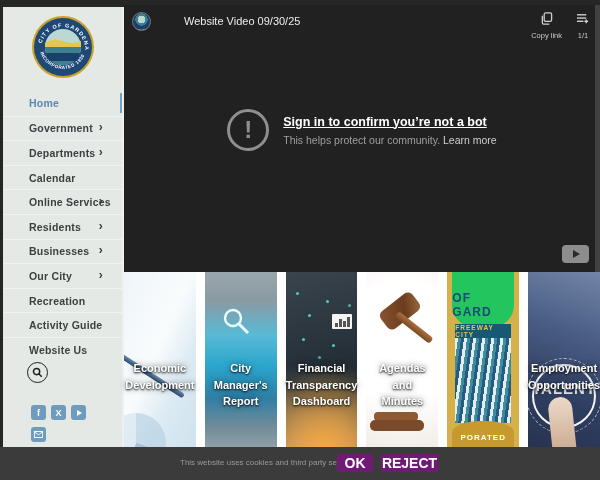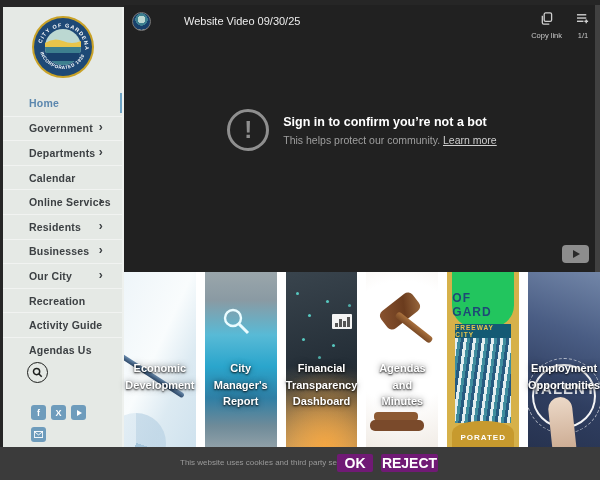--- a/index.html
+++ b/index.html
@@ -55,23 +55,23 @@
   .vh-control { position:absolute; top:6px; text-align:center; cursor:pointer; }
   .vh-control .lbl { display:block; margin-top:2px; font-size:7.5px; color:#c9c9c9; }
   #copy-link { right:38px; }
   #playlist { right:10px; }
 
   #notice { position:absolute; left:0; top:104px; width:100%; display:flex; align-items:center; justify-content:center; gap:14px; }
   #notice-icon {
     width:42px; height:42px; border:3px solid #8f8f8f; border-radius:50%;
     color:#8f8f8f; font-size:24px; font-weight:700; display:flex; align-items:center; justify-content:center;
   }
-  #notice-text .t1 { font-size:12.5px; font-weight:700; color:#fff; margin-bottom:5px; }
+  #notice-text .t1 { font-size:12.5px; font-weight:700; color:#fff; margin-bottom:5px;text-decoration:underline; }
   #notice-text .t2 { font-size:10.5px; color:#9f9f9f; }
-  #notice-text .t2 a { color:#cfcfcf; text-decoration:underline; cursor:pointer; }
+  #notice-text .t2 a { color:#cfcfcf; cursor:pointer; }
 
   #yt-logo {
     position:absolute; right:11px; bottom:9px; width:27px; height:18px;
     background:#8d8d8d; border-radius:4px; display:flex; align-items:center; justify-content:center; cursor:pointer;
   }
   #yt-logo .tri { width:0; height:0; border-left:7px solid #2a2a2a; border-top:4.5px solid transparent; border-bottom:4.5px solid transparent; margin-left:1px; }
   #video-scroll { position:absolute; right:0; top:0; width:5px; height:100%; background:#414141; }
 
   
   #sep { position:absolute; left:122px; top:7px; width:2px; height:440px; background:#eef1ee; }
@@ -199,21 +199,21 @@
       <span>Our City</span>
       <span class="chev">›</span>
     </div>
     <div class="menu-item">
       <span>Recreation</span>
     </div>
     <div class="menu-item">
       <span>Activity Guide</span>
     </div>
     <div class="menu-item">
-      <span>Agendas Us</span>
+      <span>Website Us</span>
     </div>
   </div>
 
   <div id="search-btn">
     <svg width="11" height="11" viewBox="0 0 12 12">
       <circle cx="5" cy="5" r="3.4" fill="none" stroke="#1d1f1d" stroke-width="1.6"></circle>
       <line x1="7.6" y1="7.6" x2="10.6" y2="10.6" stroke="#1d1f1d" stroke-width="1.6"></line>
     </svg>
   </div>
 

